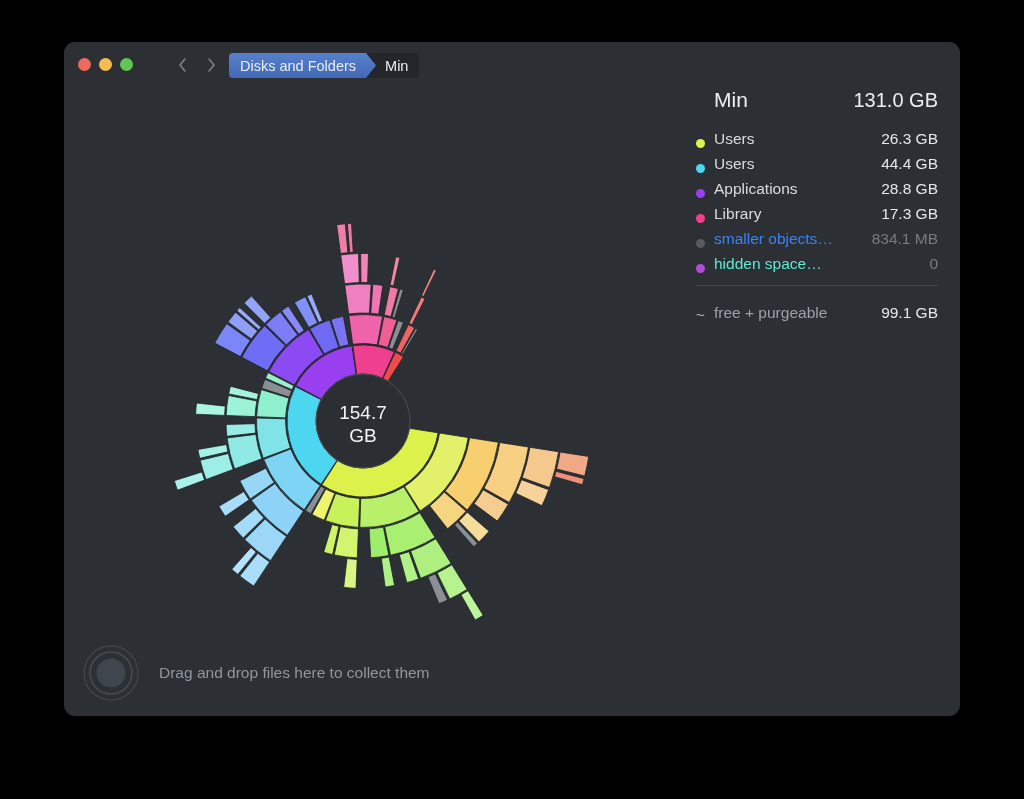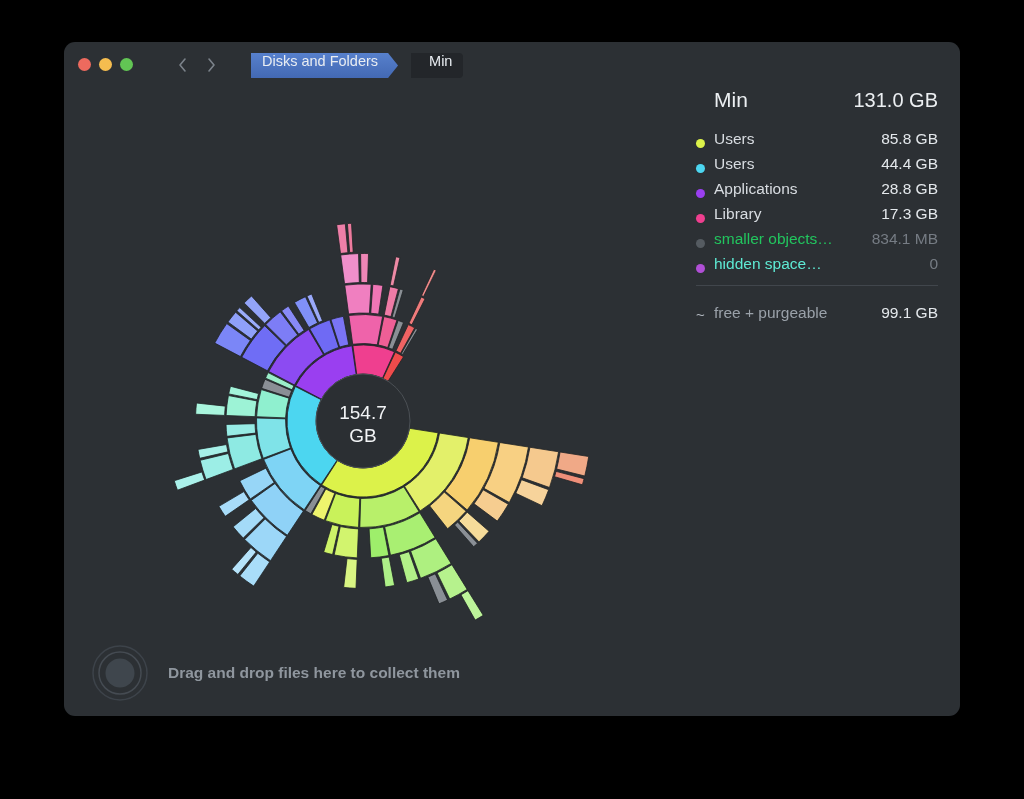--- a/index.html
+++ b/index.html
@@ -69,24 +69,24 @@
     top: 11px;
     height: 25px;
     display: flex;
     align-items: stretch;
     border-radius: 4px;
     overflow: hidden;
   }
   .crumb {
     position: relative;
     display: flex;
+    align-items: center;
     font-size: 14.5px;
     color: #e9edf2;
     white-space: nowrap;
-    margin-left: 22px;
   }
   .crumb-active {
     background: linear-gradient(180deg, #5780cc 0%, #4369b4 100%);
     padding: 0 20px 0 11px;
     clip-path: polygon(0 0, calc(100% - 10px) 0, 100% 50%, calc(100% - 10px) 100%, 0 100%);
     margin-right: -9px;
     z-index: 2;
   }
   .crumb-last {
     background: #23262a;
@@ -162,40 +162,39 @@
     flex: 1 1 auto;
     white-space: nowrap;
     overflow: hidden;
   }
   .lr-value {
     font-size: 15.5px;
     color: #e4e8ec;
     white-space: nowrap;
     text-align: right;
   }
-  .legend-row.dim .lr-label { color: #22c55e; margin-top: 19px; }
+  .legend-row.dim .lr-label { color: #3b82f6; margin-top: 19px; }
   .legend-row.dim .lr-value { color: #767c84; }
   .legend-row.hidden-space .lr-label { color: #5eead4; }
   .legend-row.hidden-space .lr-value { color: #767c84; }
   .legend-row.muted-label .lr-label { color: #9aa1a9; }
 
   .legend-divider {
     height: 1px;
     background: #41464c;
     margin: 12px 6px 11px 4px;
   }
 
   
   #dropzone {
     position: absolute;
-    left: 27px;
+    left: 18px;
     bottom: 14px;
     display: flex;
     align-items: center;
-    font-weight: bold;
   }
   #drop-target-icon { display: block; }
   #drop-hint {
     margin-left: 19px;
     font-size: 15.5px;
     color: #8f969e;
   }
 </style>
 </head>
 <body>
@@ -323,21 +322,21 @@
 
   <div id="legend">
     <div class="legend-header">
       <span class="lh-title">Min</span>
       <span class="lh-value">131.0 GB</span>
     </div>
     <div id="legend-items">
         <div class="legend-row">
           <span class="lr-dot" style="background: rgb(220, 242, 74);"></span>
           <span class="lr-label">Users</span>
-          <span class="lr-value">85.8 GB</span>
+          <span class="lr-value">26.3 GB</span>
         </div>
         <div class="legend-row">
           <span class="lr-dot" style="background: rgb(76, 214, 240);"></span>
           <span class="lr-label">Users</span>
           <span class="lr-value">44.4 GB</span>
         </div>
         <div class="legend-row">
           <span class="lr-dot" style="background: rgb(154, 63, 240);"></span>
           <span class="lr-label">Applications</span>
           <span class="lr-value">28.8 GB</span>

